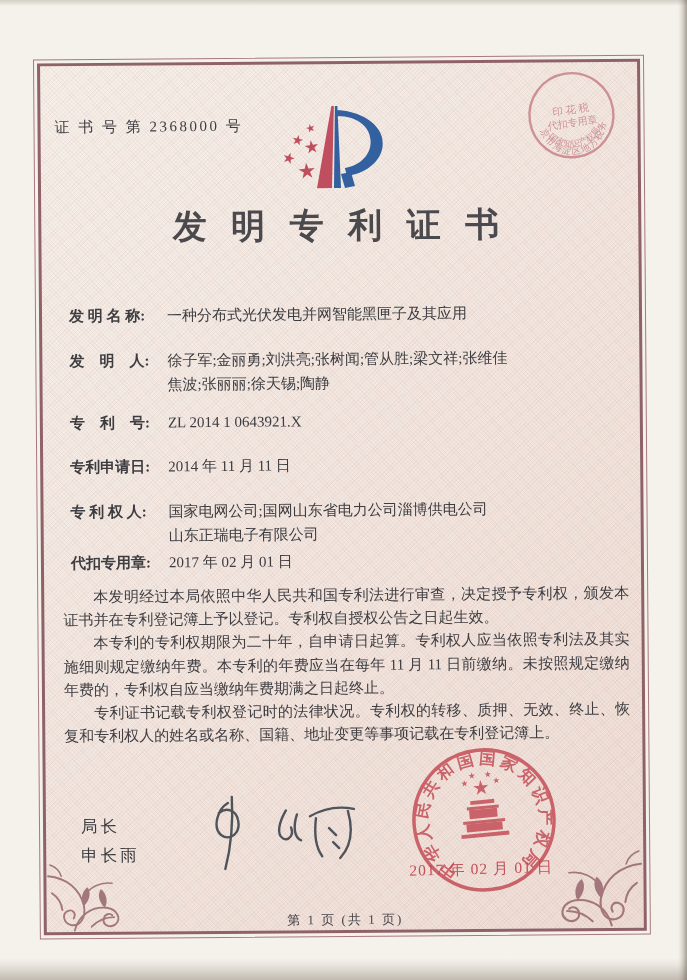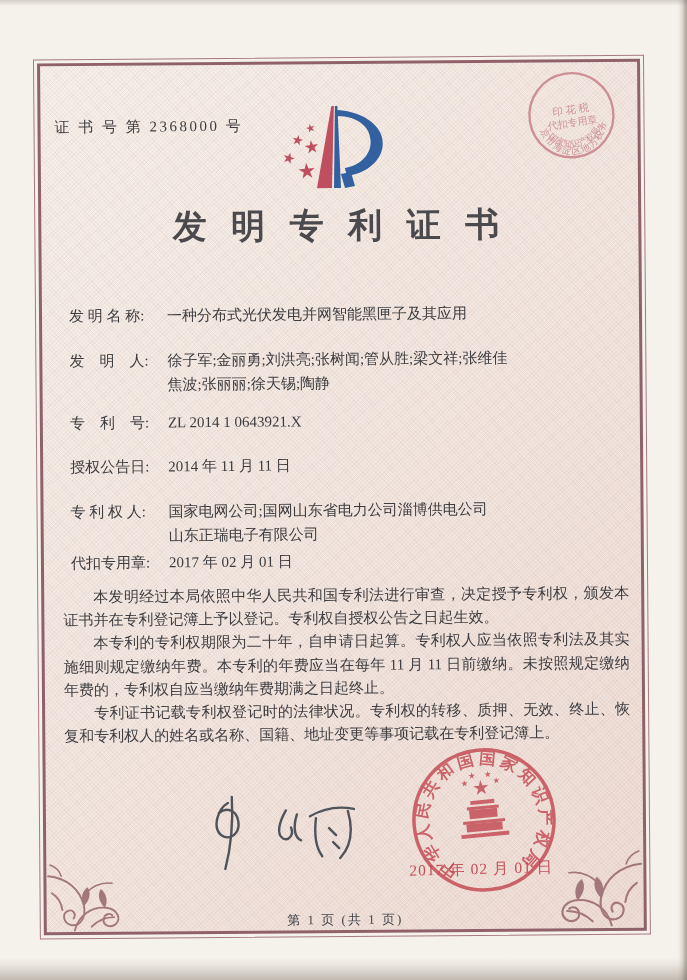--- a/index.html
+++ b/index.html
@@ -36,21 +36,21 @@
   .flourish{position:absolute;opacity:.85;}
   .fl-left{left:-4px;bottom:-6px;width:94px;height:94px;}
   .fl-right{right:-4px;bottom:-6px;width:106px;height:106px;transform:scaleX(-1);}
 
   
   .cert-no{position:absolute;left:57px;top:116px;font-size:15px;letter-spacing:2.5px;color:#3e3d41;}
   .title{position:absolute;left:36px;top:203px;width:611px;text-align:center;
     font-size:34px;font-weight:700;letter-spacing:8px;color:#4a494d;}
   .row{position:absolute;left:70px;right:64px;display:flex;align-items:flex-start;
     font-size:15px;color:#3d3c40;line-height:24px;}
-  .lbl{flex:0 0 90px;white-space:nowrap;}
+  .lbl{flex:0 0 90px;white-space:nowrap;font-weight:bold;}
   .val{flex:1;padding-left:8px;}
   .val.multi span{display:block;}
   .body-text{position:absolute;left:62px;top:584px;width:566px;
     font-size:15px;line-height:23.2px;color:#3e3d41;text-align:justify;}
   .body-text p{margin:0;text-indent:2em;}
   .director{position:absolute;left:78px;top:810px;font-size:16.5px;line-height:29px;
     letter-spacing:3px;color:#3b3a3e;}
   .page-footer{position:absolute;left:36px;top:911px;width:611px;text-align:center;
     font-size:13px;letter-spacing:2px;color:#454449;}
 
@@ -151,41 +151,45 @@
       <span class="val multi">
         <span>徐子军;金丽勇;刘洪亮;张树闻;管从胜;梁文祥;张维佳</span>
         <span>焦波;张丽丽;徐天锡;陶静</span>
       </span>
     </div>
     <div class="row" style="top:409px">
       <span class="lbl">专　利　号:</span>
       <span class="val">ZL 2014 1 0643921.X</span>
     </div>
     <div class="row" style="top:453px">
-      <span class="lbl">授权公告日:</span>
+      <span class="lbl">专利申请日:</span>
       <span class="val">2014 年 11 月 11 日</span>
     </div>
     <div class="row" style="top:498px">
       <span class="lbl">专 利 权 人:</span>
       <span class="val multi">
         <span>国家电网公司;国网山东省电力公司淄博供电公司</span>
         <span>山东正瑞电子有限公司</span>
       </span>
     </div>
     <div class="row" style="top:549px">
       <span class="lbl">代扣专用章:</span>
       <span class="val">2017 年 02 月 01 日</span>
     </div>
 
     <div class="body-text">
       <p>本发明经过本局依照中华人民共和国专利法进行审查，决定授予专利权，颁发本证书并在专利登记簿上予以登记。专利权自授权公告之日起生效。</p>
       <p>本专利的专利权期限为二十年，自申请日起算。专利权人应当依照专利法及其实施细则规定缴纳年费。本专利的年费应当在每年 11 月 11 日前缴纳。未按照规定缴纳年费的，专利权自应当缴纳年费期满之日起终止。</p>
       <p>专利证书记载专利权登记时的法律状况。专利权的转移、质押、无效、终止、恢复和专利权人的姓名或名称、国籍、地址变更等事项记载在专利登记簿上。</p>
     </div>
 
+    <div class="director">
+      <div>局长</div>
+      <div>申长雨</div>
+    </div>
 
     <svg class="signature" viewBox="0 0 180 100">
       <g fill="none" stroke="#39414b" stroke-width="2.4" stroke-linecap="round" stroke-linejoin="round" opacity="0.88">
         <path d="M40,20 C30,26 24,44 33,52 C42,59 53,50 50,37 C48,27 38,24 31,30"></path>
         <path d="M44,14 C45,35 44,60 37,86"></path>
         <path d="M98,28 C91,40 88,52 95,56 C101,59 106,52 103,45"></path>
         <path d="M109,32 C105,44 106,55 113,58"></path>
         <path d="M122,34 C136,26 152,24 166,27"></path>
         <path d="M128,36 C126,52 128,66 134,74"></path>
         <path d="M160,29 C165,47 163,64 152,76"></path>

